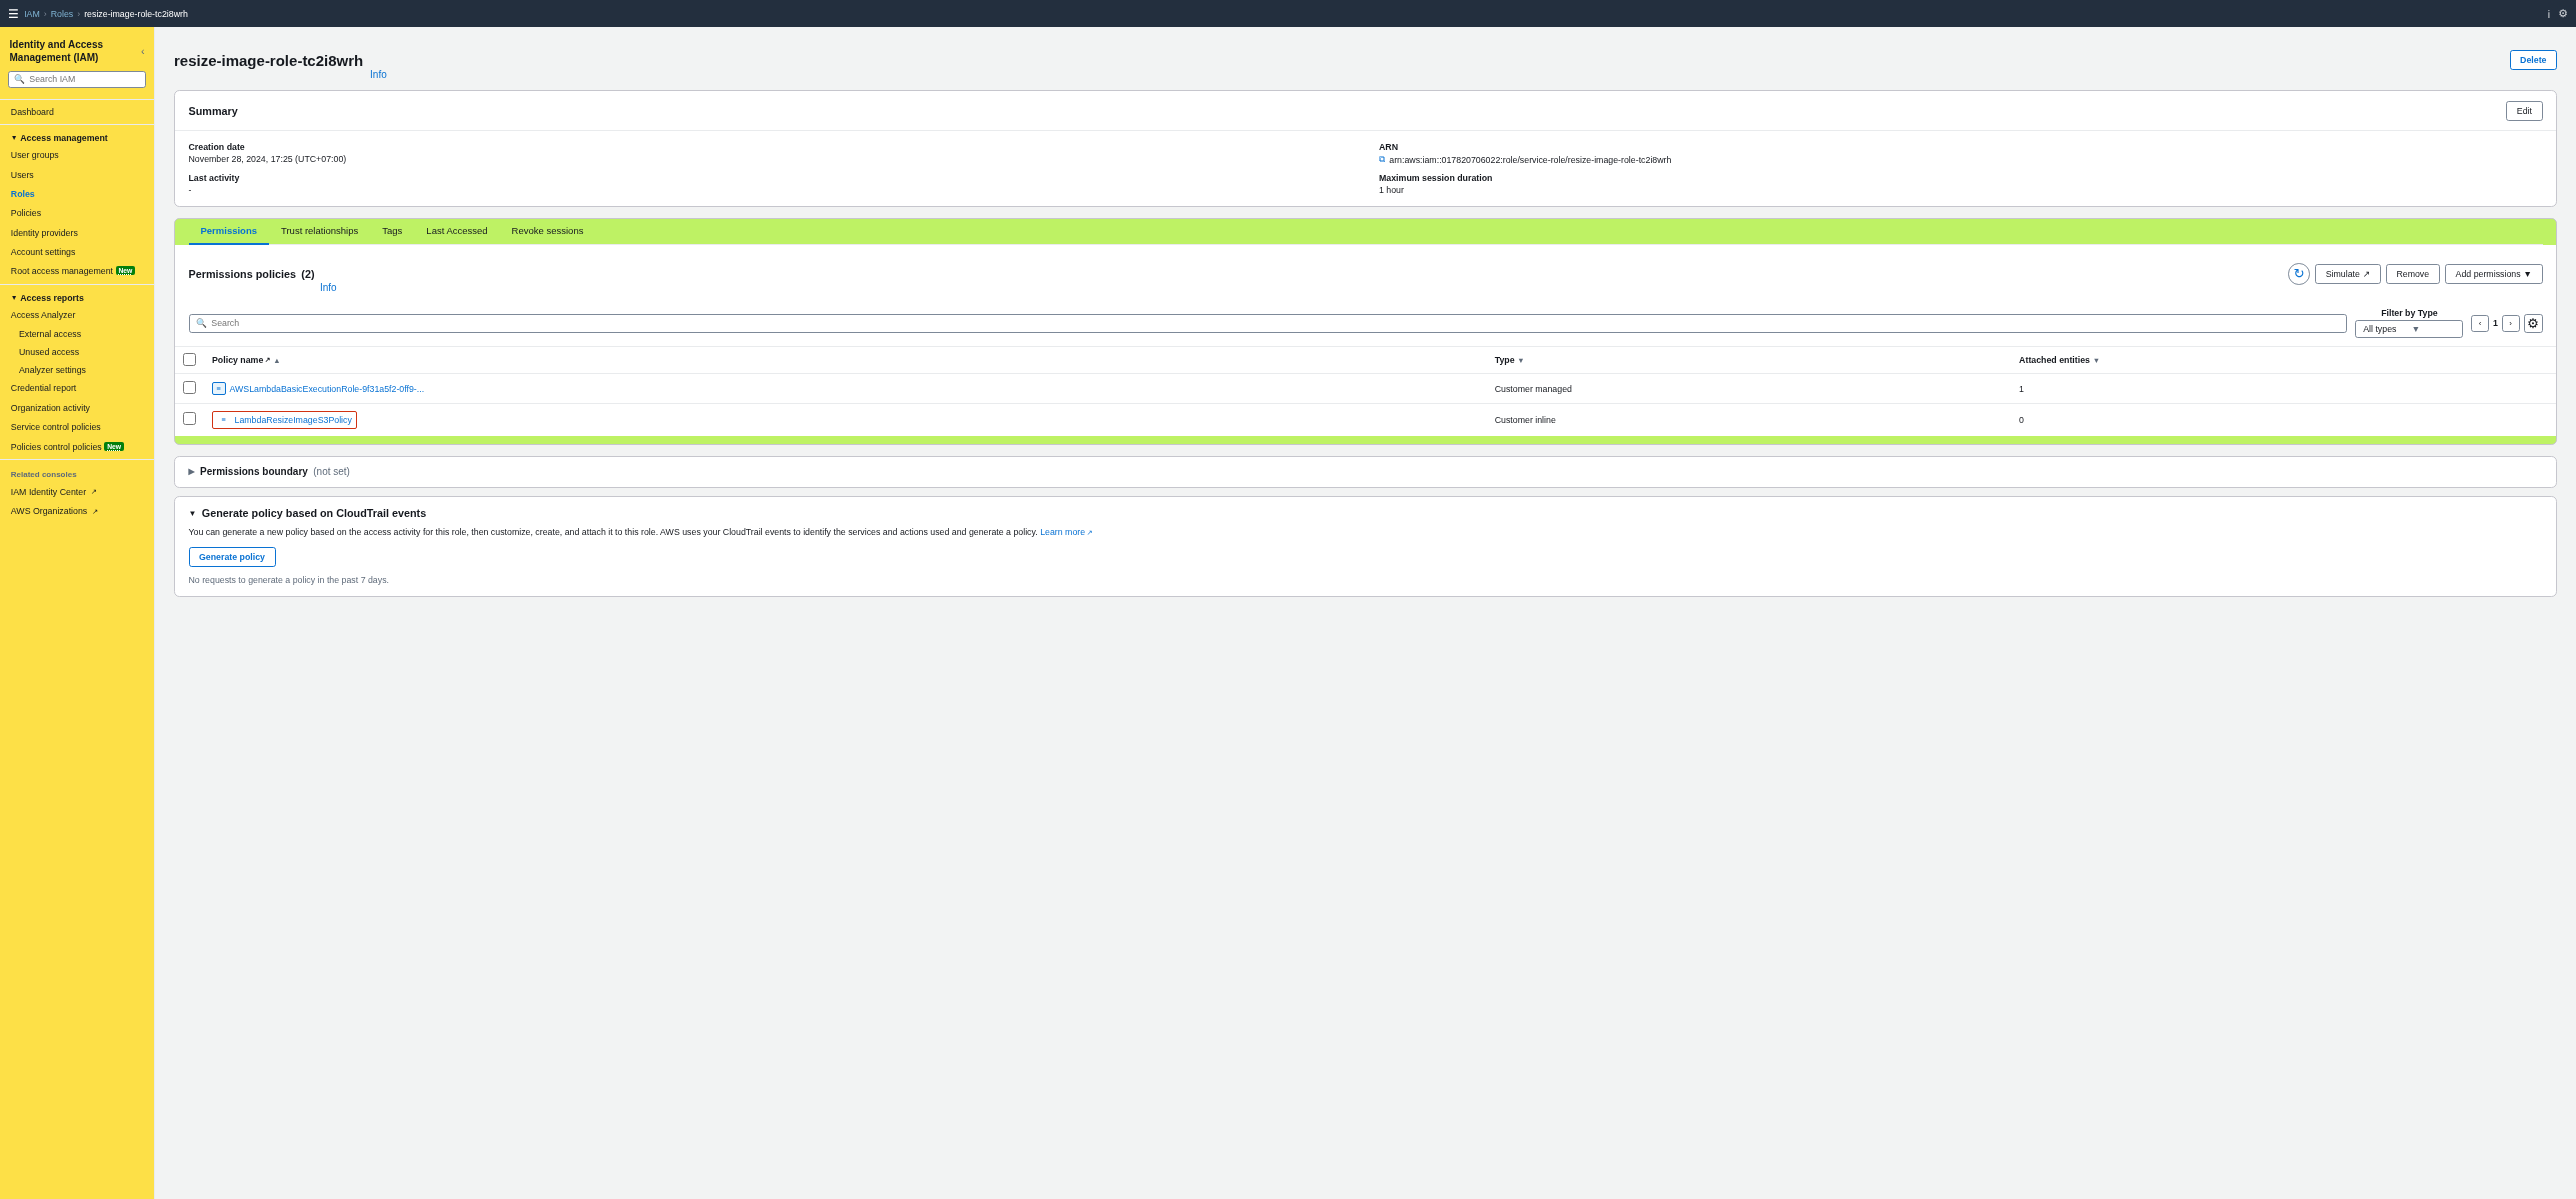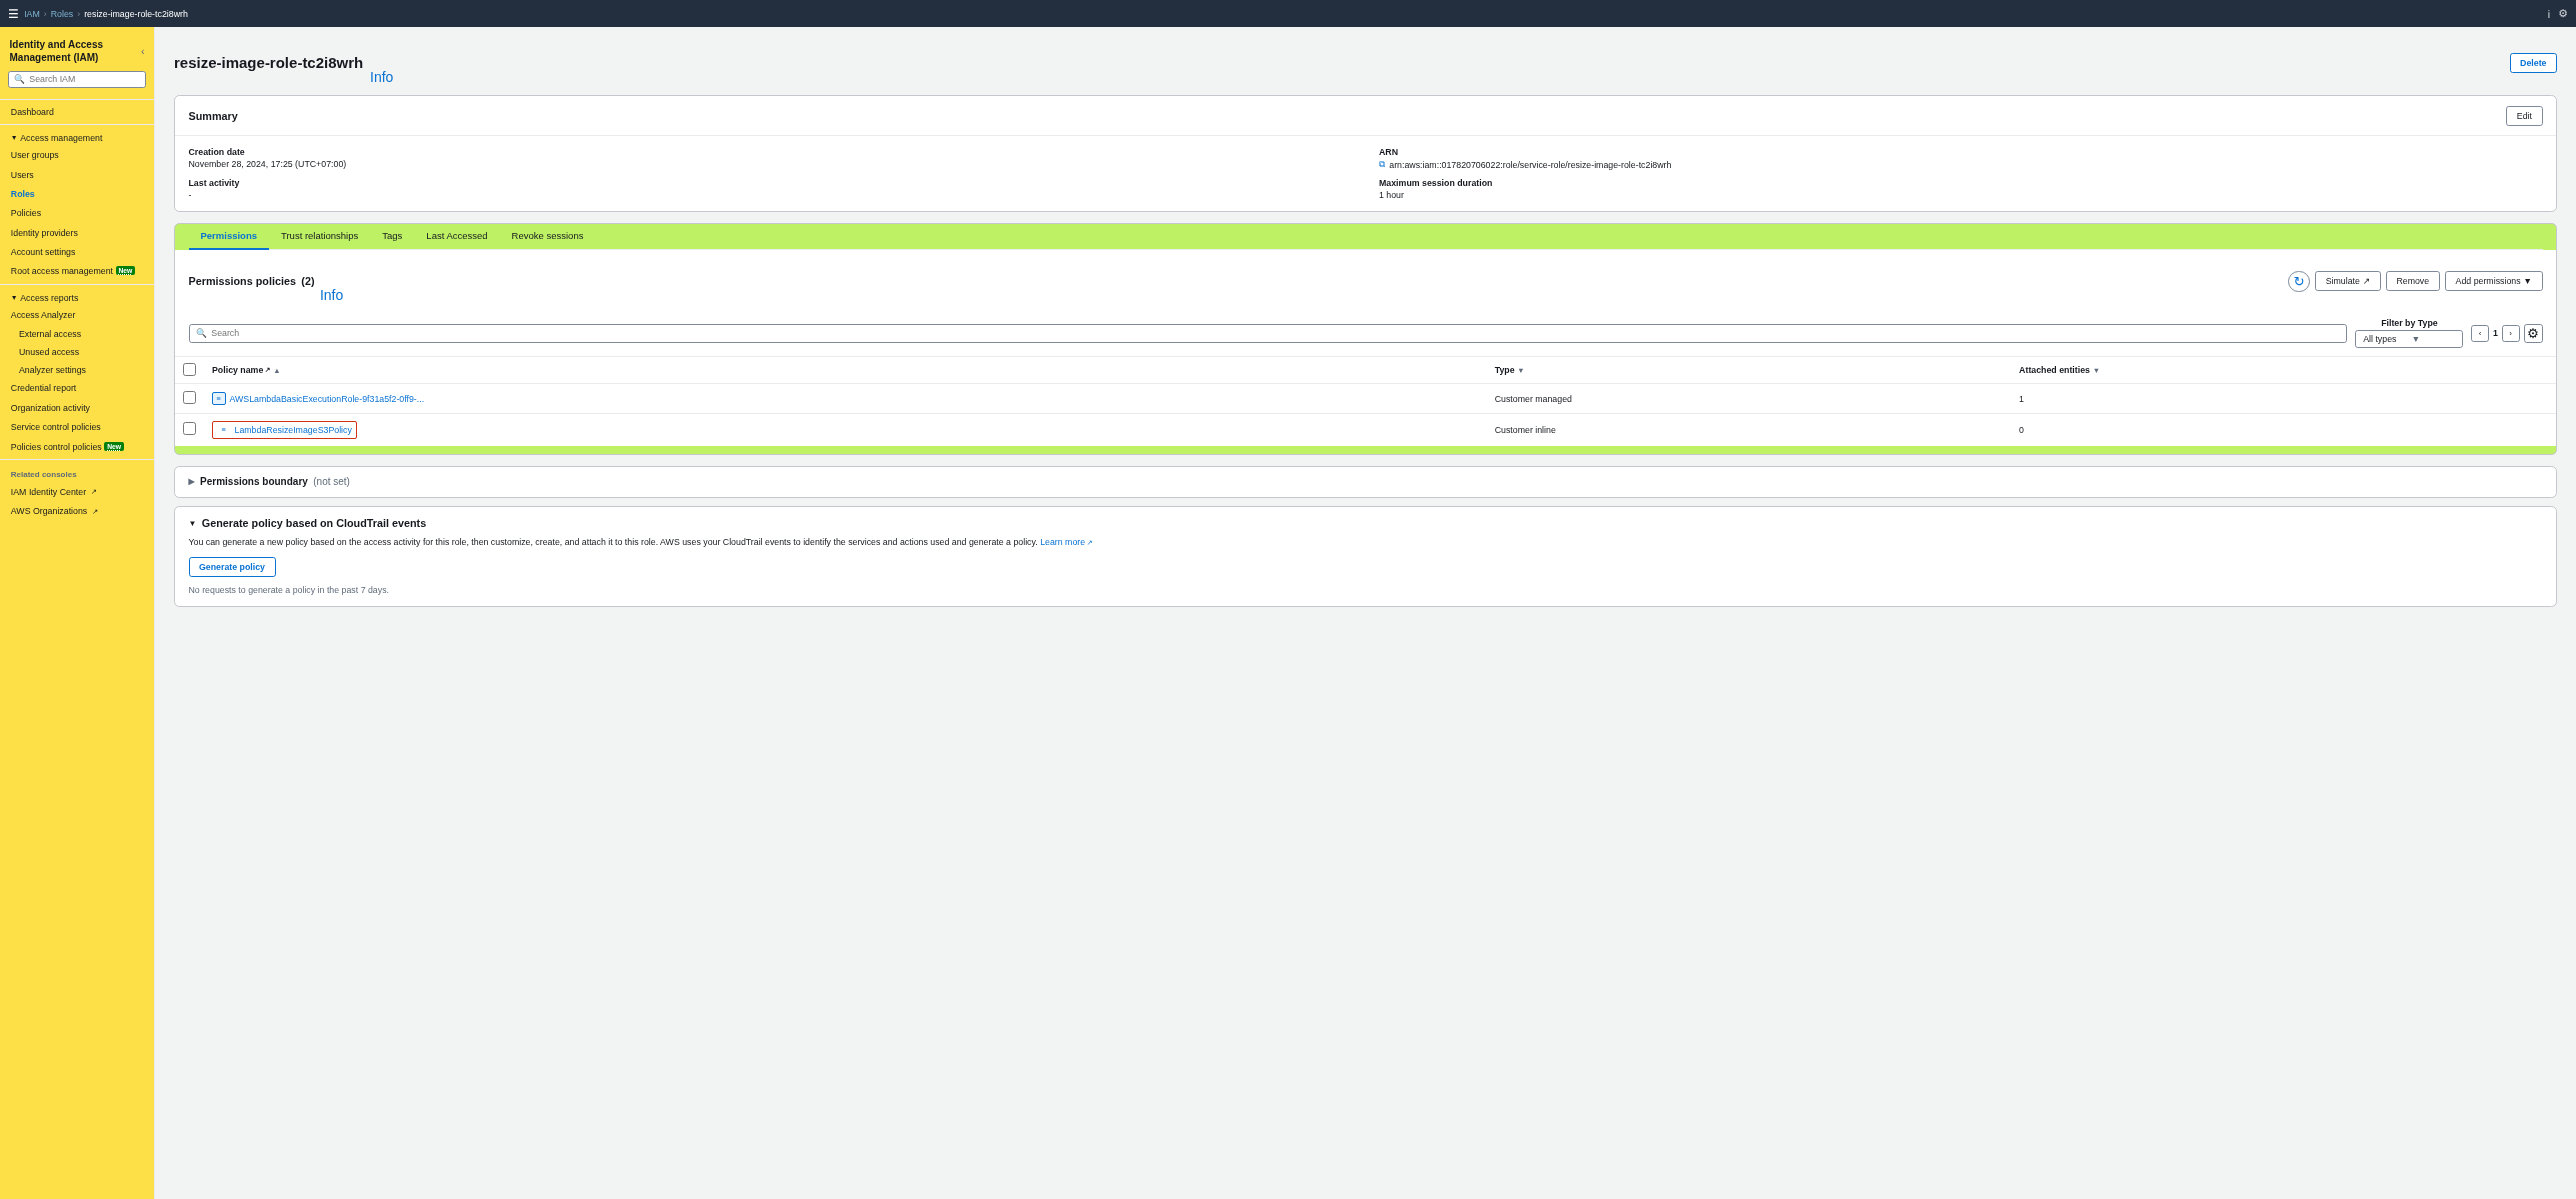--- a/index.html
+++ b/index.html
@@ -68,21 +68,21 @@
       padding: 4.7px 10.8px;
       cursor: pointer;
       color: #16191f;
       font-size: 8.8px;
       display: block;
       text-decoration: none;
     }
     .sidebar-item.active { color: #0972d3; font-weight: 600; }
     .sidebar-section-header {
       padding: 5.4px 10.8px 2.7px;
-      font-weight: 400;
+      font-weight: 700;
       font-size: 8.8px;
       color: #16191f;
       display: flex;
       align-items: center;
       gap: 2.7px;
     }
     .sidebar-section-header .arrow { font-size: 6.8px; }
     .sidebar-sub-item {
       padding: 4px 10.8px 4px 19px;
       cursor: pointer;
@@ -112,21 +112,21 @@
 
     
     .page-header {
       display: flex;
       align-items: center;
       justify-content: space-between;
       margin-bottom: 10.8px;
     }
     .page-title-row { display: flex; align-items: center; gap: 6.8px; }
     .page-title { font-size: 15px; font-weight: 700; color: #16191f; }
-    .info-link { color: #0972d3; font-size: 14px; text-decoration: none; margin-top: 28px; }
+    .info-link { color: #0972d3; font-size: 10px; text-decoration: none; margin-top: 28px; }
 
     
     .btn {
       padding: 4px 9.5px;
       border-radius: 2.7px;
       font-size: 8.8px;
       cursor: pointer;
       font-weight: 500;
     }
     .btn-outline {

